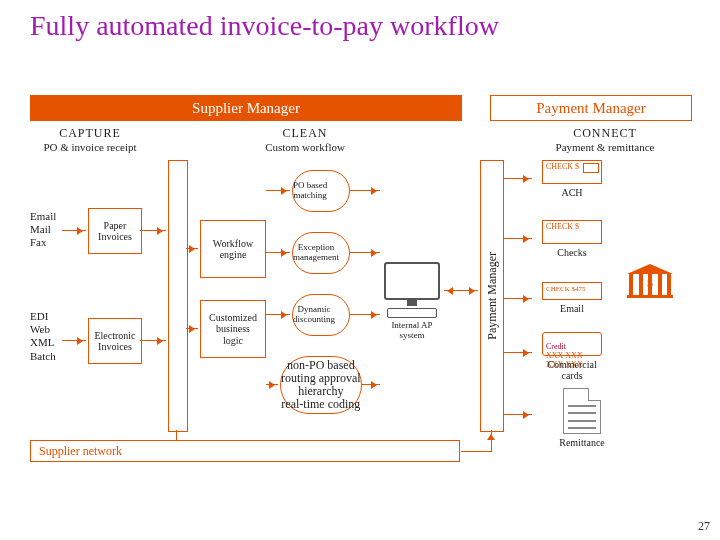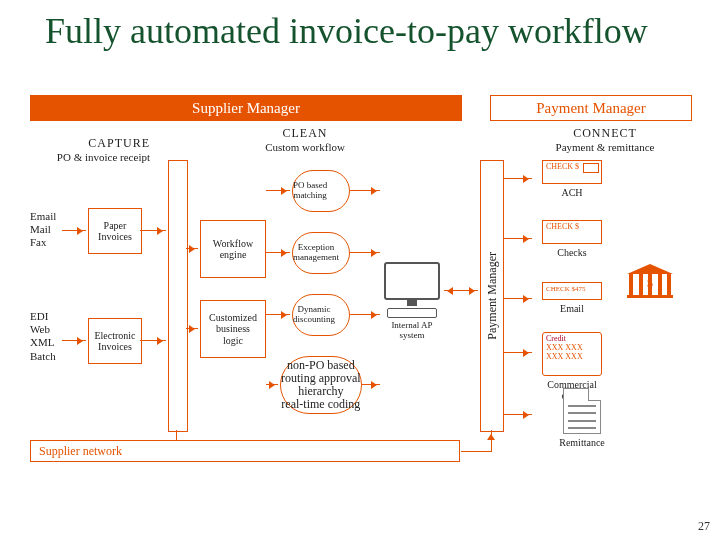--- a/index.html
+++ b/index.html
@@ -1,17 +1,17 @@
 <!DOCTYPE html>
 <html><head>
 <meta charset="utf-8">
 <style>
   html,body{margin:0;padding:0;font-family:Georgia,"Times New Roman",serif;background:#fff;}
   body{width:720px;height:540px;position:relative;overflow:hidden;font-size:12px;color:#222;}
-  .title{position:absolute;left:45px;top:10px;font-size:36px;color:#14532d;}
+  .title{position:absolute;left:30px;top:10px;font-size:28px;color:#a21caf;}
   .pagenum{position:absolute;right:10px;bottom:6px;font-size:12px;color:#333;}
 
   
   .bar{position:absolute;color:#fff;font-size:15px;text-align:center;line-height:24px;height:24px;}
   .bar-inv{left:30px;top:95px;width:430px;background:#e65300;border:1px solid #e65300;}
   .bar-pay{left:490px;top:95px;width:200px;background:#fff;color:#e65300;border:1px solid #e65300;}
 
   
   .colhead{position:absolute;font-size:13px;text-align:center;}
   .colhead .t1{letter-spacing:1px;font-size:12px;}
@@ -40,21 +40,21 @@
 
   
   .cheque{width:60px;height:24px;border:1.5px solid #e65300;background:#fff;font-size:8px;color:#e65300;position:relative;box-sizing:border-box;padding:2px 3px;line-height:1;}
   .check-scr{position:absolute;right:2px;top:2px;width:14px;height:8px;border:1px solid #e65300;}
   .bank{width:46px;height:34px;position:relative;}
   .bank .roof{position:absolute;left:0;top:0;width:0;height:0;border-left:23px solid transparent;border-right:23px solid transparent;border-bottom:10px solid #e65300;}
   .bank .cols{position:absolute;left:2px;top:10px;right:2px;bottom:3px;display:flex;justify-content:space-between;}
   .bank .cols i{width:4px;background:#e65300;display:block;}
   .bank .base{position:absolute;left:0;bottom:0;width:100%;height:3px;background:#e65300;}
   .bank .dollar{position:absolute;left:0;right:0;top:12px;text-align:center;color:#e65300;font-size:12px;}
-  .card{width:60px;height:44px;border:1.5px solid #e65300;border-radius:3px;background:#fff;color:#e65300;font-size:8px;box-sizing:border-box;padding:2px 3px;line-height:1.1;}
+  .card{width:60px;height:24px;border:1.5px solid #e65300;border-radius:3px;background:#fff;color:#e65300;font-size:8px;box-sizing:border-box;padding:10px 3px;line-height:1.1;}
   .doc{width:36px;height:44px;border:1.5px solid #888;background:#fff;position:relative;}
   .doc:before{content:"";position:absolute;right:-1px;top:-1px;width:12px;height:12px;background:#fff;border-left:1.5px solid #888;border-bottom:1.5px solid #888;}
   .doc .lines{position:absolute;left:4px;right:4px;top:16px;bottom:4px;display:flex;flex-direction:column;justify-content:space-between;}
   .doc .lines i{height:2px;background:#888;display:block;}
 
   
   .ap{position:absolute;width:60px;}
   .ap .mon{width:52px;height:34px;border:2px solid #555;border-radius:3px;margin:0 auto;background:#fff;}
   .ap .stand{width:10px;height:6px;background:#555;margin:0 auto;}
   .ap .kb{width:48px;height:8px;border:1.5px solid #555;margin:2px auto 0;border-radius:2px;}
@@ -65,21 +65,21 @@
 </style>
 </head>
 <body>
 
 <div class="title">Fully automated invoice-to-pay workflow</div>
 <div class="pagenum">27</div>
 
 <div class="bar bar-inv">Supplier Manager</div>
 <div class="bar bar-pay">Payment Manager</div>
 
-<div class="colhead" style="left:30px;top:136px;width:120px;text-align:right">
+<div class="colhead" style="left:30px;top:126px;width:120px;text-align:center">
   <div class="t1">CAPTURE</div>
   <div class="t2">PO &amp; invoice receipt</div>
 </div>
 <div class="colhead" style="left:240px;top:126px;width:130px">
   <div class="t1">CLEAN</div>
   <div class="t2">Custom workflow</div>
 </div>
 <div class="colhead" style="left:535px;top:126px;width:140px">
   <div class="t1">CONNECT</div>
   <div class="t2">Payment &amp; remittance</div>

